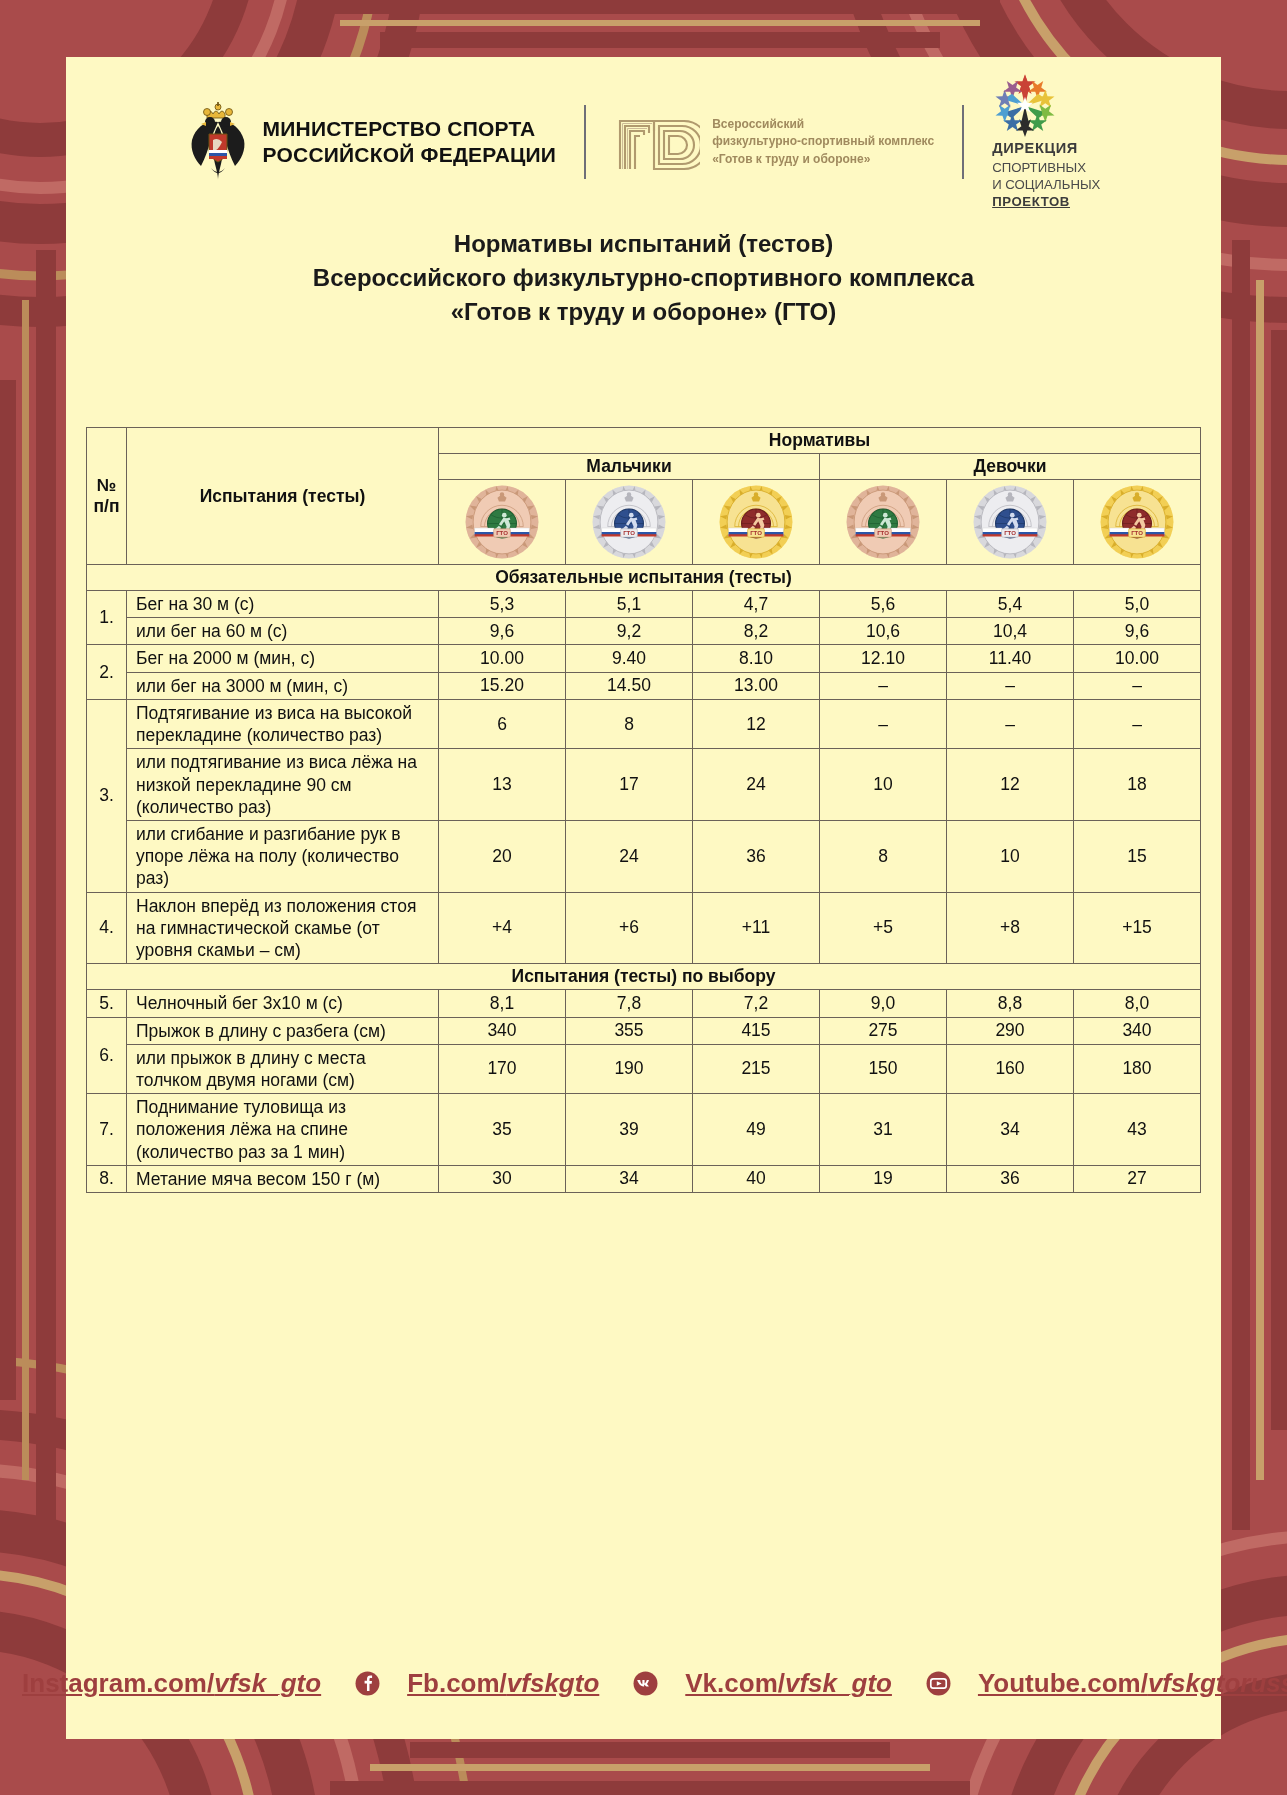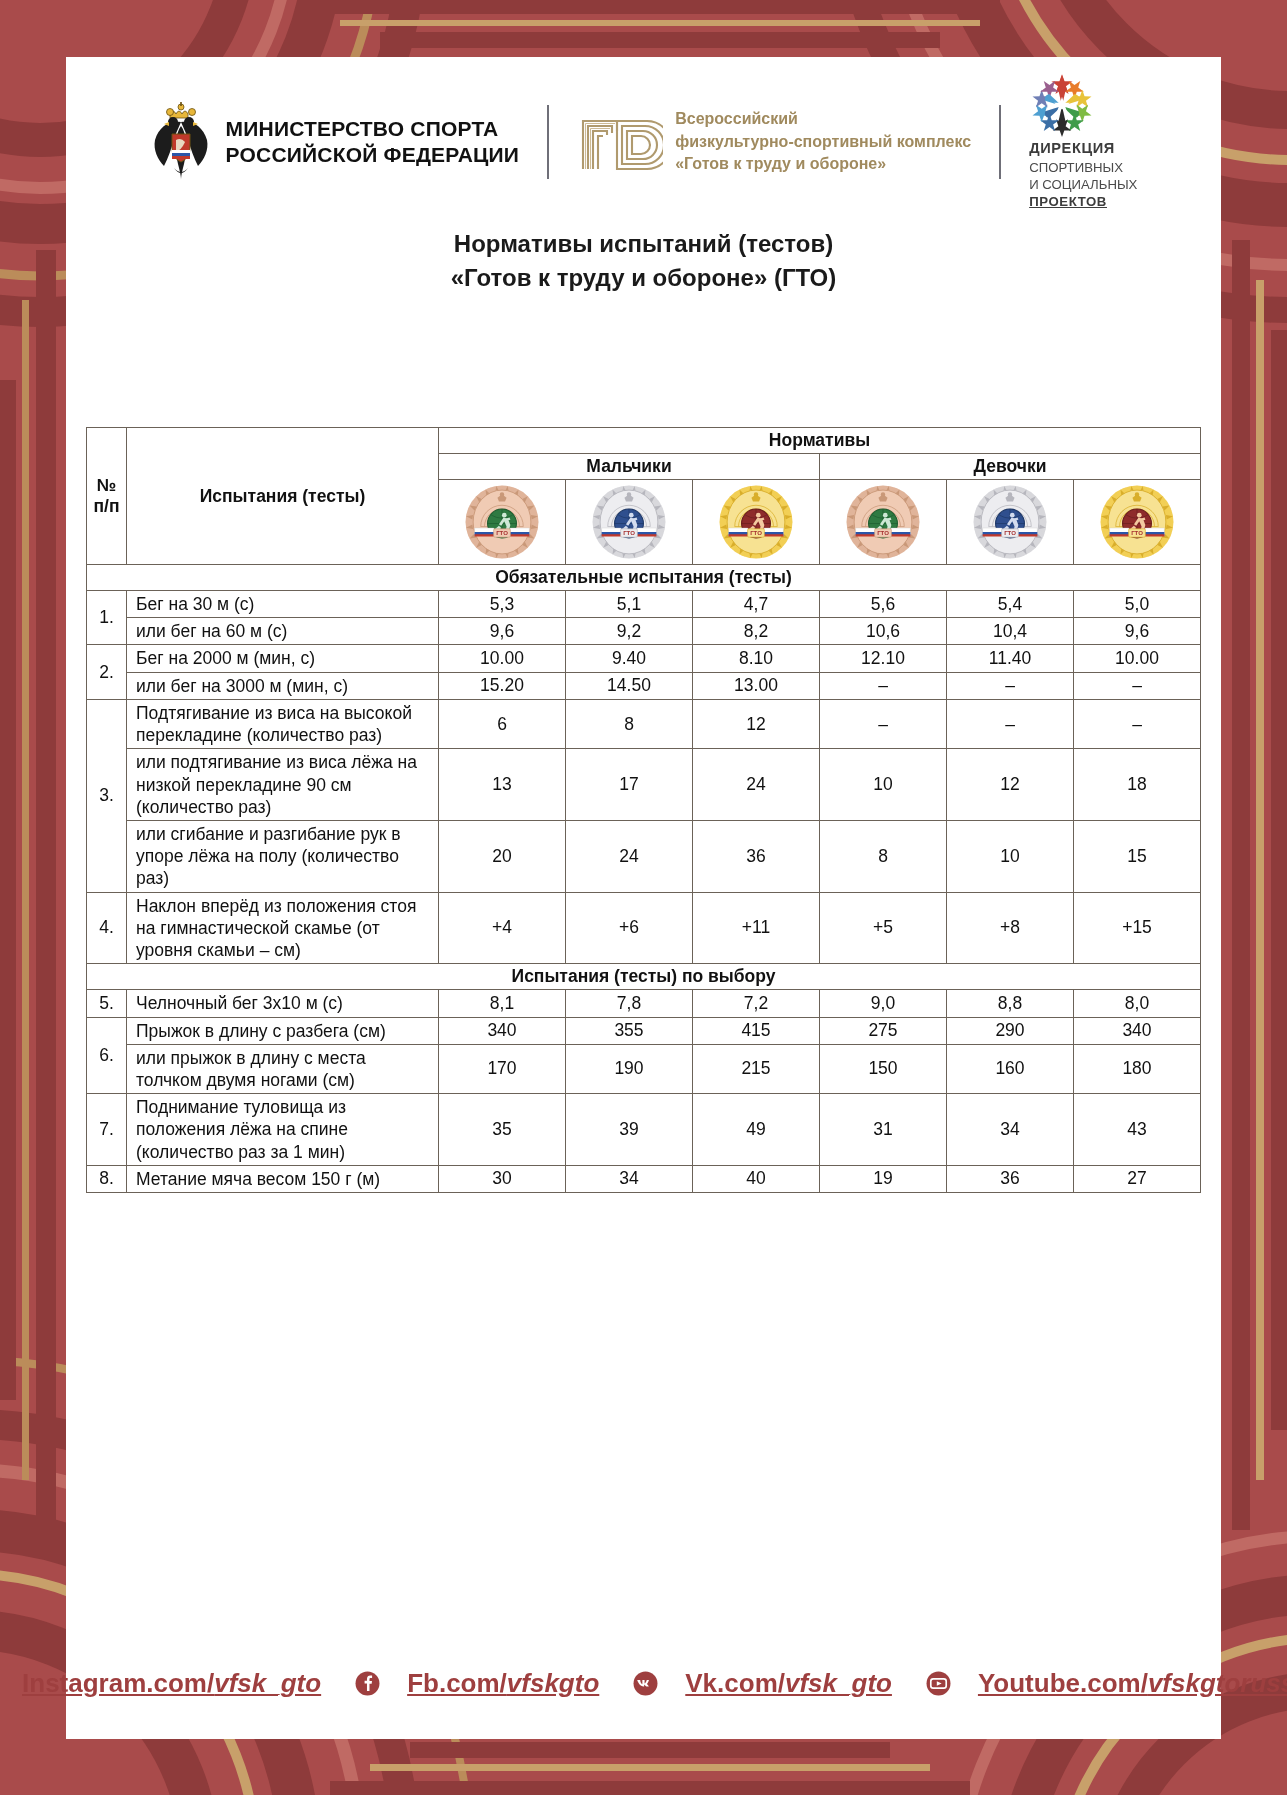--- a/index.html
+++ b/index.html
@@ -14,21 +14,21 @@
   }
 
   
   #bg { position: absolute; inset: 0; overflow: hidden; z-index: 0; }
 
   
   #page-card {
     position: absolute;
     left: 66px; top: 57px;
     width: 1155px; height: 1682px;
-    background: #ffffff;
+    background: #fef9c3;
     z-index: 5;
   }
 
   
   #header {
     position: absolute; left: 0; top: 30px;
     width: 100%; height: 110px;
     display: flex; align-items: center; justify-content: center;
   }
   .logo-block { display: flex; align-items: center; }
@@ -38,21 +38,21 @@
   }
   .minsport-text {
     font-size: 21px; font-weight: bold; line-height: 1.22;
     color: #111; letter-spacing: 0.2px;
     font-family: "Liberation Sans", sans-serif;
   }
   .emblem { width: 62px; height: 80px; margin-right: 14px; }
 
   .gto-wordmark { display: flex; align-items: center; }
   .gto-mark { width: 86px; height: 62px; margin-right: 12px; }
-  .gto-text { color: #a08a5e; font-size: 16px; font-weight: bold; line-height: 1.42; }
+  .gto-text { color: #a08a5e; font-size: 12px; font-weight: bold; line-height: 1.42; }
 
   .dsp-block { display: flex; align-items: flex-start; flex-direction: column; }
   .dsp-star { width: 66px; height: 66px; margin-right: 12px; }
   .dsp-text { font-size: 13.2px; line-height: 1.32; color: #3c3c3c; font-weight: bold; }
   .dsp-text .l1 { font-size: 14.6px; letter-spacing: .6px; }
   .dsp-text .l2, .dsp-text .l3 { font-weight: normal; color: #4a4a4a; }
   .dsp-text .l4 { letter-spacing: .6px; text-decoration: underline; }
 
   
   #titles { position: absolute; top: 170px; left: 0; width: 100%; text-align: center; }
@@ -303,20 +303,21 @@
         <div class="l1">ДИРЕКЦИЯ</div>
         <div class="l2">СПОРТИВНЫХ</div>
         <div class="l3">И СОЦИАЛЬНЫХ</div>
         <div class="l4">ПРОЕКТОВ</div>
       </div>
     </div>
   </div>
 
   <div id="titles">
     <div class="doc-title">Нормативы испытаний (тестов)</div>
+    <div class="doc-title">Всероссийского физкультурно-спортивного комплекса</div>
     <div class="doc-title">«Готов к труду и обороне» (ГТО)</div>
   </div>
 
 
   <table id="norm-table">
     <colgroup>
       <col class="c-num">
         <col class="c-test">
       <col class="c-val">
         <col class="c-val">

